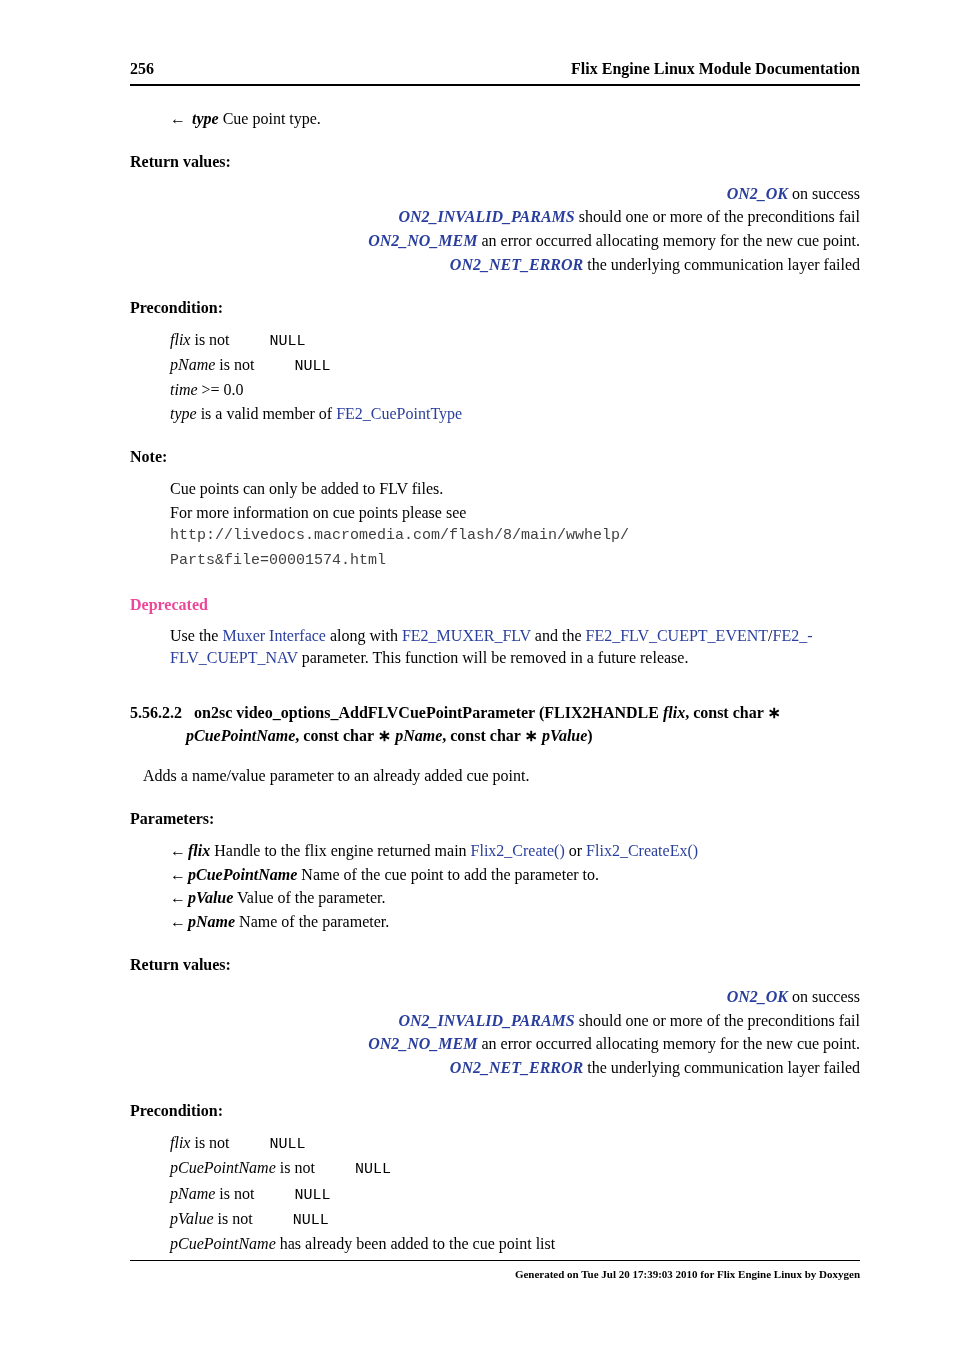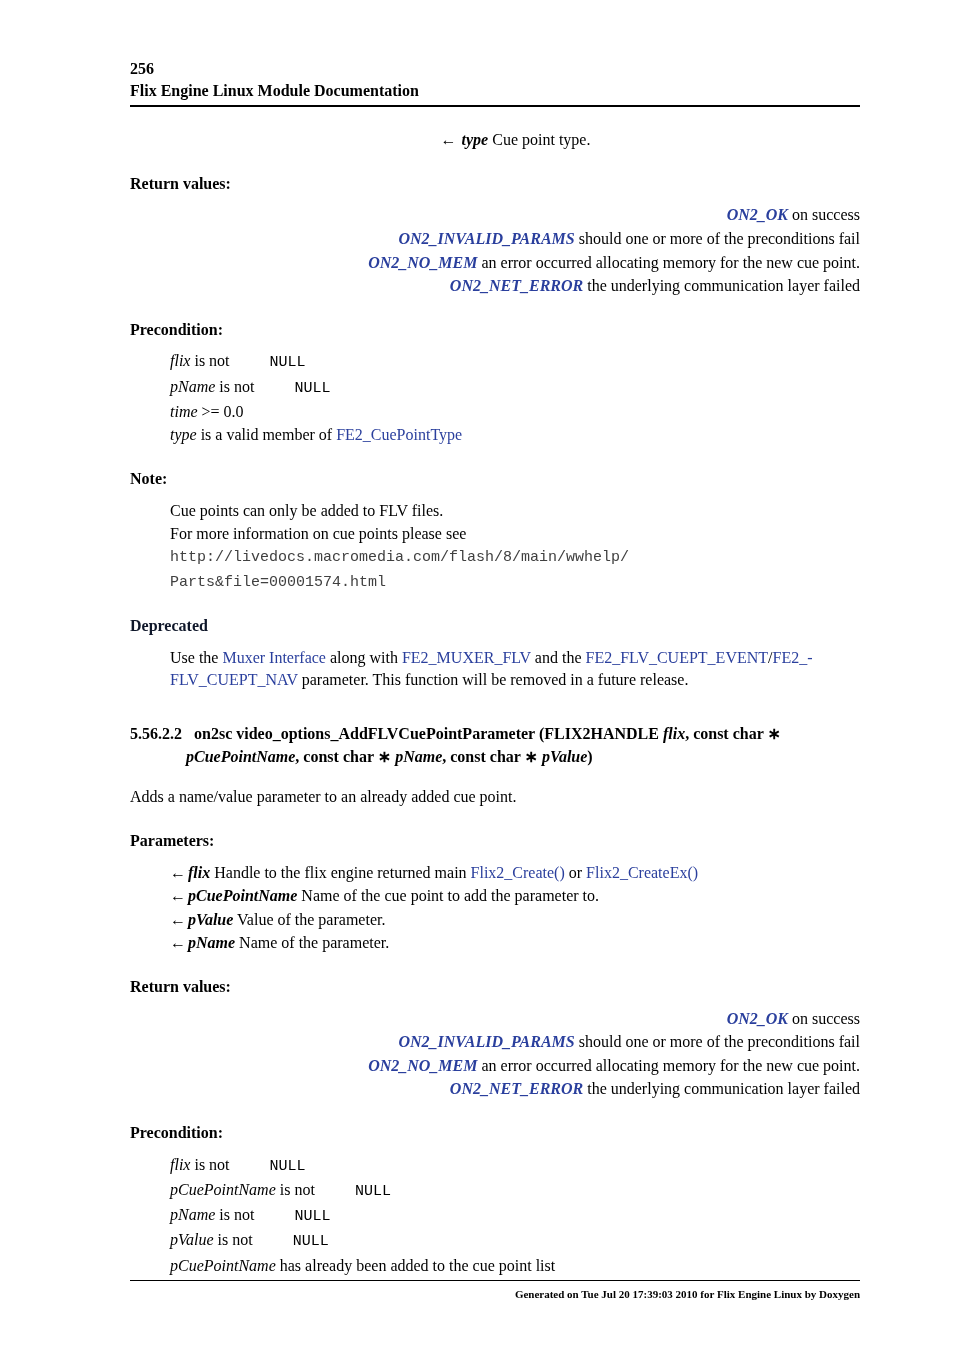--- a/index.html
+++ b/index.html
@@ -20,21 +20,20 @@
     height: 1350px;
     padding: 58px 94px 0 130px;
     box-sizing: border-box;
   }
   .header-row {
     display: flex;
     justify-content: space-between;
     font-weight: bold;
     font-size: 16px;
     margin-bottom: 4px;
-    flex-direction: column;
   }
   .hr-top, .hr-bot {
     border: none;
     border-top: 1px solid #000;
     margin: 0;
   }
   .hr-top { margin-top: 2px; }
   .hr-bot { margin-bottom: 22px; }
   .content {
     font-size: 16px;
@@ -62,49 +61,49 @@
   }
   .on2 {
     color: #2a3f9d;
     font-weight: bold;
     font-style: italic;
   }
   .link {
     color: #2a3f9d;
   }
   .dep {
-    color: #0f172a;
+    color: #ec4899;
     font-weight: bold;
     margin-top: 22px;
     margin-bottom: 10px;
   }
   .ital { font-style: italic; }
   .bolditalic { font-weight: bold; font-style: italic; }
   .mono { font-family: "Courier New", Courier, monospace; font-size: 15px; margin-left: 36px; }
   .mono-link { font-family: "Courier New", Courier, monospace; font-size: 15px; color: #404040; }
   .arrow { display: inline-block; width: 18px; }
   .param-line { margin-bottom: 2px; }
-  .para { margin-top: 18px; margin-bottom: 6px; }
+  .para { margin-top: 18px; margin-bottom: 6px; margin-left: 13px; }
   .footer {
     position: absolute;
-    bottom: 48px;
+    bottom: 68px;
     left: 130px;
     right: 94px;
   }
   .footer-line {
     border: none;
     border-top: 1px solid #000;
     margin-bottom: 6px;
   }
   .footer-text {
     text-align: right;
     font-size: 11px;
     font-weight: bold;
   }
-  .top-param { margin-left: 40px; margin-bottom: 2px; text-align: center; }
+  .top-param { margin-left: 40px; margin-bottom: 2px; }
 </style>
 </head>
 <body>
 
 <div class="page">
 
   <div class="header-row">
     <span>256</span>
     <span>Flix Engine Linux Module Documentation</span>
   </div>

